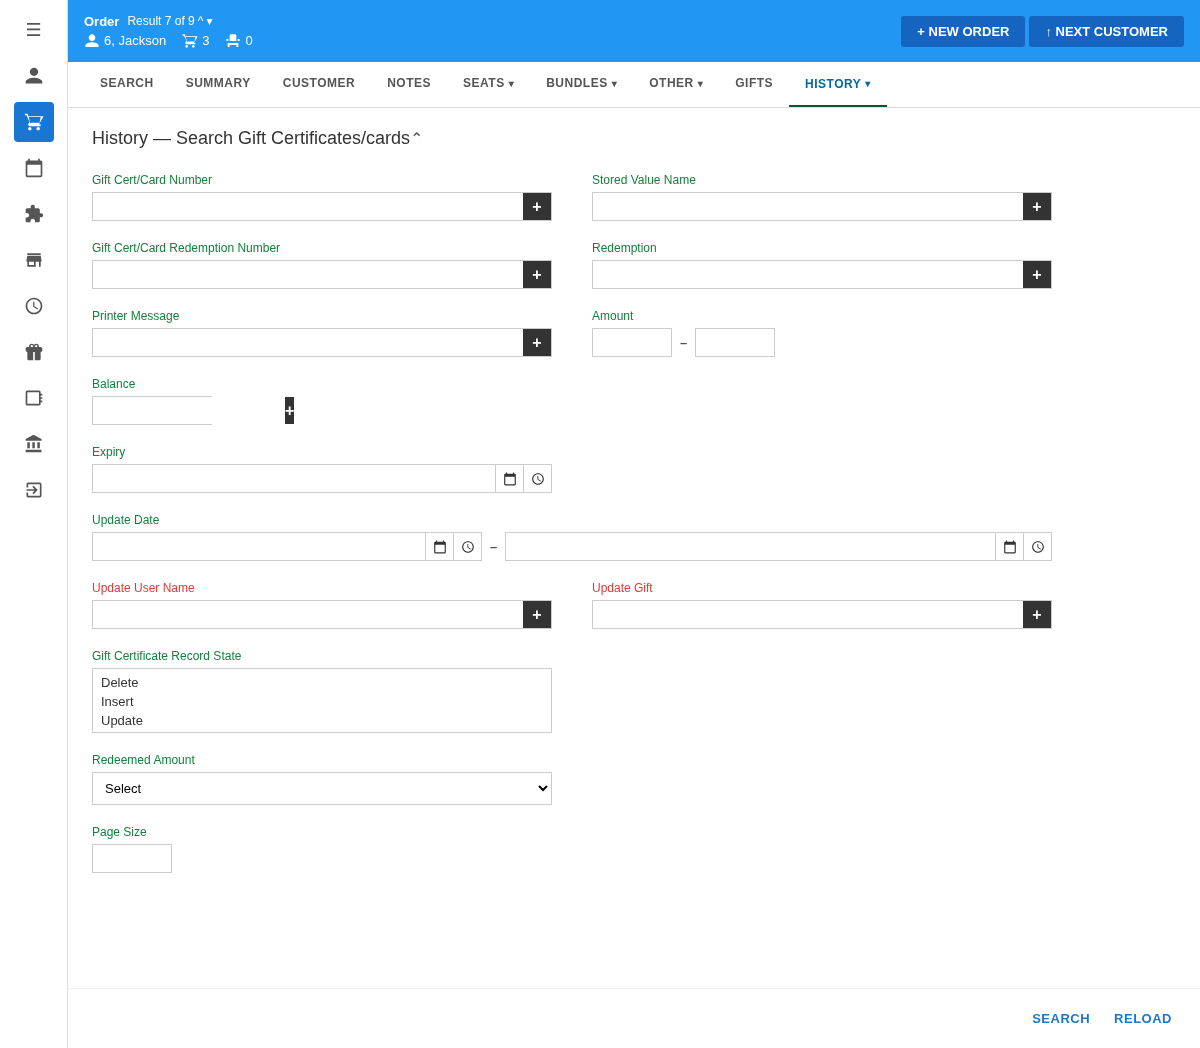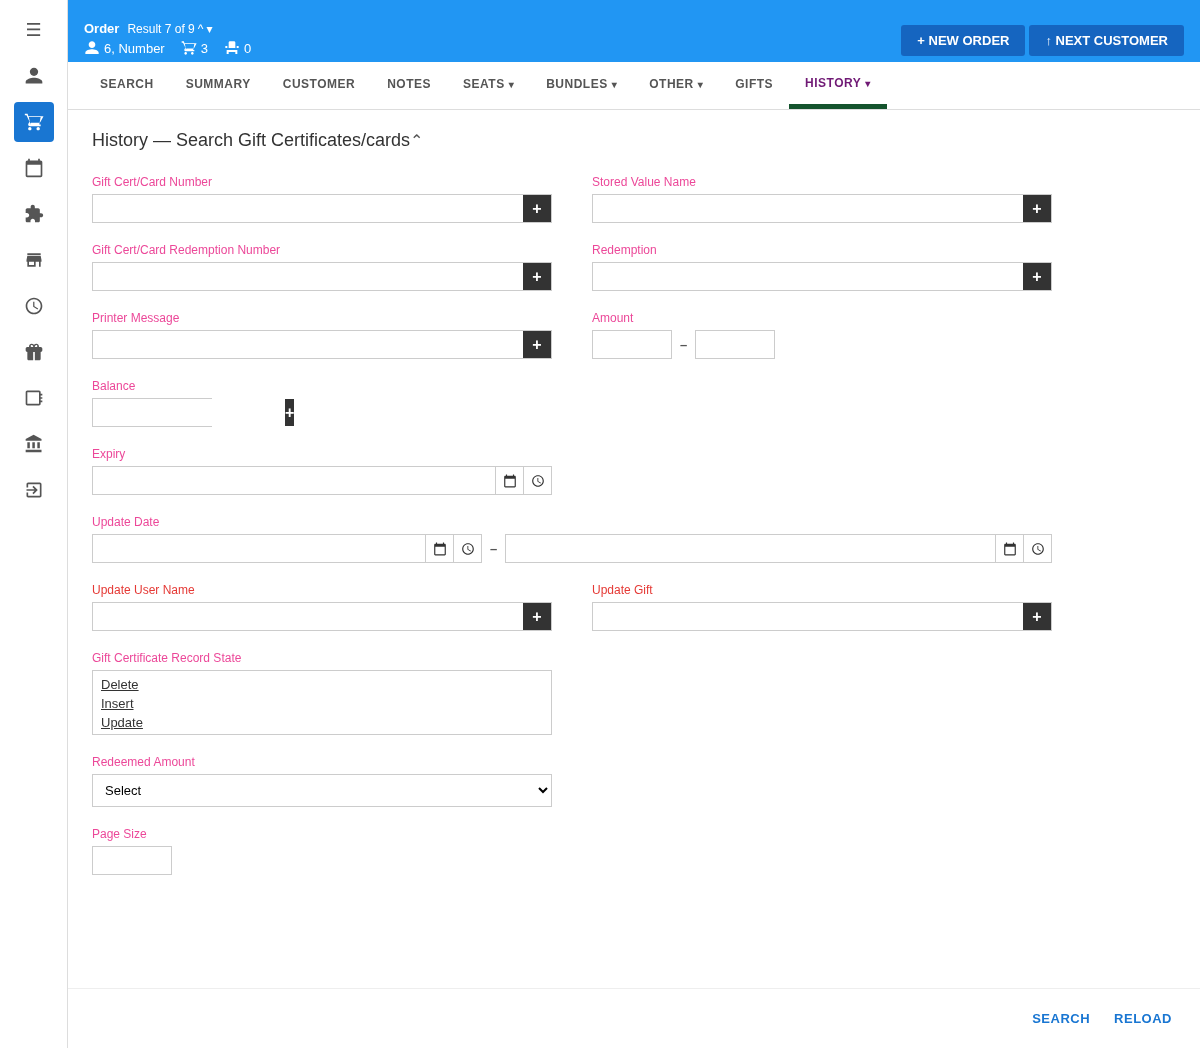--- a/index.html
+++ b/index.html
@@ -34,21 +34,21 @@
 
     
     .main-area { flex: 1; display: flex; flex-direction: column; }
 
     
     .top-bar {
       background: #2196f3;
       color: #fff;
       padding: 6px 16px;
       display: flex;
-      align-items: flex-end;
+      align-items: center;
       justify-content: space-between;
       min-height: 62px;
     }
     .top-bar-left { display: flex; flex-direction: column; gap: 4px; }
     .top-bar-order-row { display: flex; align-items: center; gap: 8px; font-size: 13px; }
     .order-label { font-weight: 600; }
     .result-badge { font-size: 12px; display: flex; align-items: center; gap: 3px; cursor: pointer; }
     .top-bar-customer-row { display: flex; align-items: center; gap: 16px; font-size: 13px; }
     .customer-name { display: flex; align-items: center; gap: 4px; }
     .cart-info { display: flex; align-items: center; gap: 4px; }
@@ -82,22 +82,22 @@
       color: #555;
       cursor: pointer;
       letter-spacing: 0.5px;
       text-transform: uppercase;
       border-bottom: 3px solid transparent;
       display: flex;
       align-items: center;
       gap: 4px;
     }
     .nav-tab.active {
-      color: #701a75;
-      border-bottom: 5px solid #14532d;
+      color: #0369a1;
+      border-bottom: 2px solid #14532d;
     }
     .nav-tab .dropdown-arrow { font-size: 10px; }
 
     
     .content {
       flex: 1;
       background: #fff;
       padding: 20px 24px;
       overflow-y: auto;
     }
@@ -118,21 +118,21 @@
     .form-grid {
       display: grid;
       grid-template-columns: 1fr 1fr;
       gap: 20px 40px;
       max-width: 960px;
     }
     .form-group { display: flex; flex-direction: column; gap: 5px; }
     .form-group.full-width { grid-column: 1 / -1; }
     .form-label {
       font-size: 12px;
-      color: #ec4899;
+      color: #15803d;
       font-weight: 400;
     }
     .form-label.required { color: #e53935; }
 
     
     .input-with-plus {
       display: flex;
       align-items: stretch;
       border: 1px solid #ccc;
       background: #fff;
@@ -224,21 +224,20 @@
     .date-range-row .date-input-wrapper { flex: 1; }
 
     
     .listbox {
       border: 1px solid #ccc;
       background: #fff;
       height: 65px;
       overflow-y: auto;
       padding: 4px;
       font-size: 13px;
-      text-decoration: underline;
     }
     .listbox-item {
       padding: 2px 4px;
       cursor: pointer;
     }
 
     
     .form-select {
       border: 1px solid #ccc;
       padding: 7px 8px;
@@ -354,21 +353,21 @@
             <span>Result 7 of 9</span>
             <span>^</span>
             <span>▾</span>
           </span>
         </div>
         <div class="top-bar-customer-row">
           <span class="customer-name">
             <svg width="16" height="16" viewBox="0 0 24 24" fill="white">
                 <path d="M12 12c2.7 0 5-2.3 5-5s-2.3-5-5-5-5 2.3-5 5 2.3 5 5 5zm0 2c-3.3 0-10 1.7-10 5v2h20v-2c0-3.3-6.7-5-10-5z"></path>
               </svg>
-            <span>6, Number</span>
+            <span>6, Jackson</span>
           </span>
           <span class="cart-info">
             <svg width="16" height="16" viewBox="0 0 24 24" fill="white">
                 <path d="M7 18c-1.1 0-2 .9-2 2s.9 2 2 2 2-.9 2-2-.9-2-2-2zm10 0c-1.1 0-2 .9-2 2s.9 2 2 2 2-.9 2-2-.9-2-2-2zM5.8 6H20l-1.7 9H7.6L5.8 6zM3 2H1v2h2l3.6 7.6L5.2 14c-.2.3-.2.6-.2 1 0 1.1.9 2 2 2h13v-2H7.4c-.1 0-.2-.1-.2-.2v-.1l1-1.8H18c.7 0 1.4-.4 1.7-1l3.4-6.2c.1-.2.2-.4.2-.6C23.3 5.3 22.8 5 22.3 5H5.2L4.3 2H3z"></path>
               </svg>
             <span>3</span>
           </span>
           <span class="cart-info">
             <svg width="16" height="16" viewBox="0 0 24 24" fill="white">
                 <path d="M4 18v3h3v-3h10v3h3v-6H4v3zm15-9h3v3h-3zM2 9h3v3H2zm15 3H7V4c0-1.1.9-2 2-2h6c1.1 0 2 .9 2 2v8z"></path>

